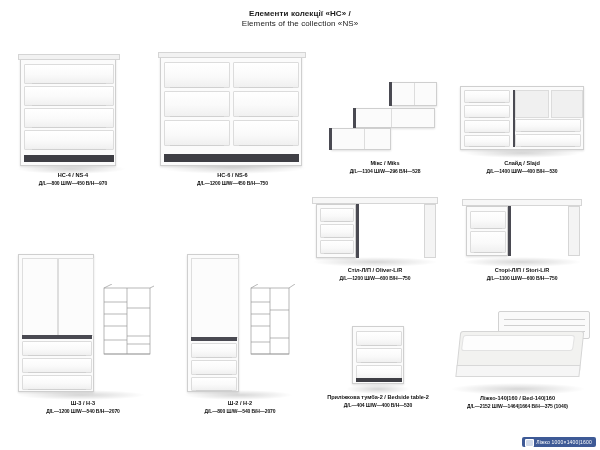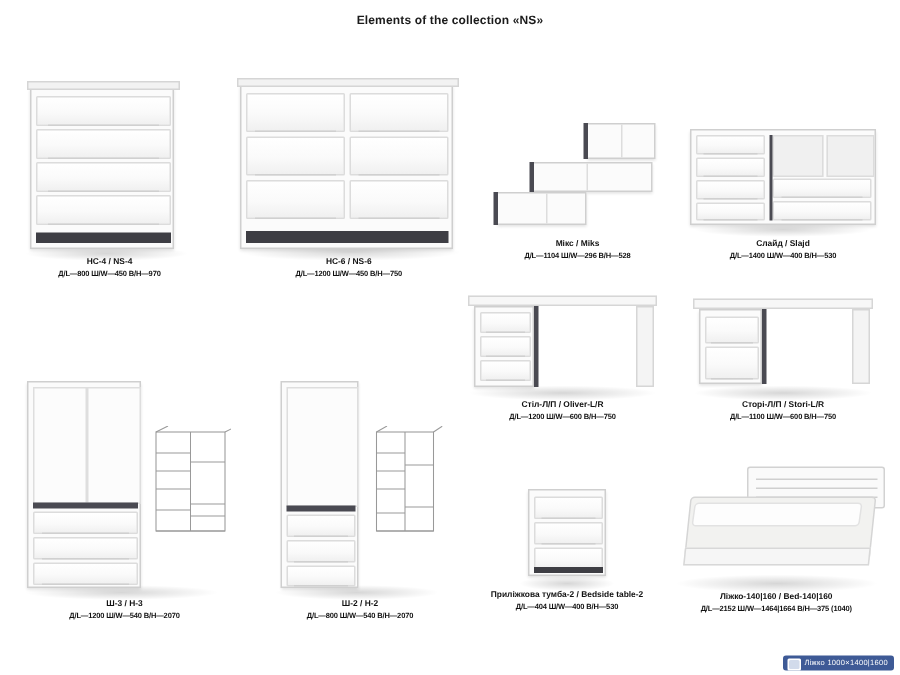--- a/index.html
+++ b/index.html
@@ -14,21 +14,21 @@
   .sheet{position:relative;width:600px;height:450px;}
 
   .title{
     text-align:center;
     font-size:8px;
     font-weight:bold;
     line-height:10px;
     padding-top:9px;
     letter-spacing:.1px;
   }
-  .title .t2{font-weight:bold;}
+  .title .t2{font-weight:normal;}
 
   .item{position:absolute;}
   .cap{
     text-align:center;
     font-size:5.6px;
     line-height:7px;
     font-weight:bold;
     color:#111;
   }
   .cap .dim{
@@ -95,20 +95,21 @@
     position:absolute;left:4px;top:3px;width:7px;height:6px;
     background:#cfd8ea;border-radius:1px;
   }
 </style>
 </head>
 <body>
 
 <div class="sheet">
 
   <div class="title">
+    <div>Елементи колекції «НС» /</div>
     <div class="t2">Elements of the collection «NS»</div>
   </div>
 
   <div class="item" style="left:8px;top:52px;width:130px;">
     <div style="position:relative;height:120px;">
       <div class="shadow-fl" style="left:8px;top:112px;width:110px;height:10px;"></div>
       <div class="body-box" style="left:12px;top:6px;width:96px;height:108px;">
         <div class="top-slab" style="position:absolute;left:-3px;top:-5px;width:102px;height:6px;border:1px solid #d5d5d5;box-sizing:border-box;"></div>
         <div class="drawer" style="position:absolute;left:3px;top:5px;width:90px;height:20px;"></div>
         <div class="drawer" style="position:absolute;left:3px;top:27px;width:90px;height:20px;"></div>

